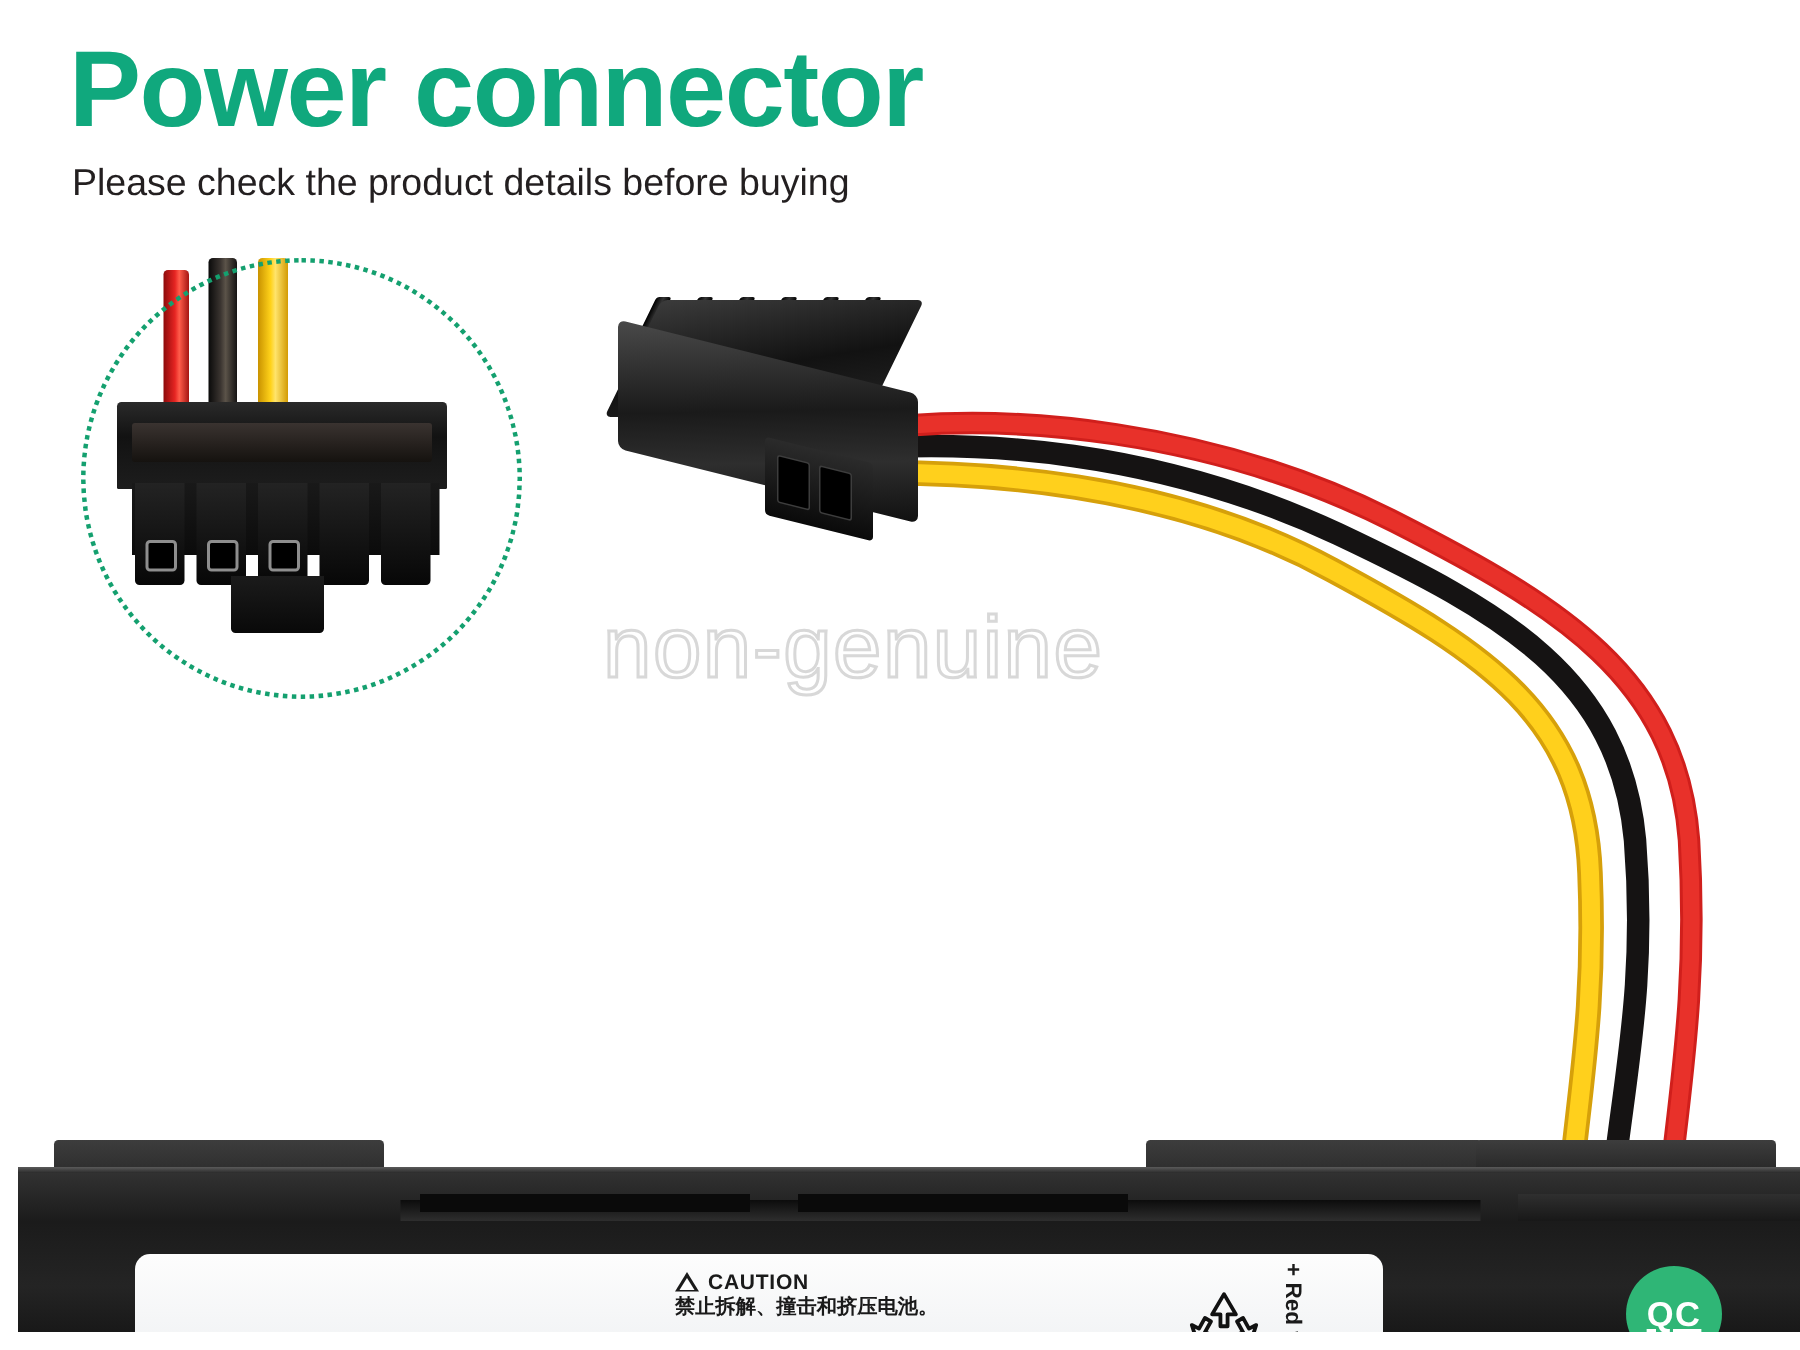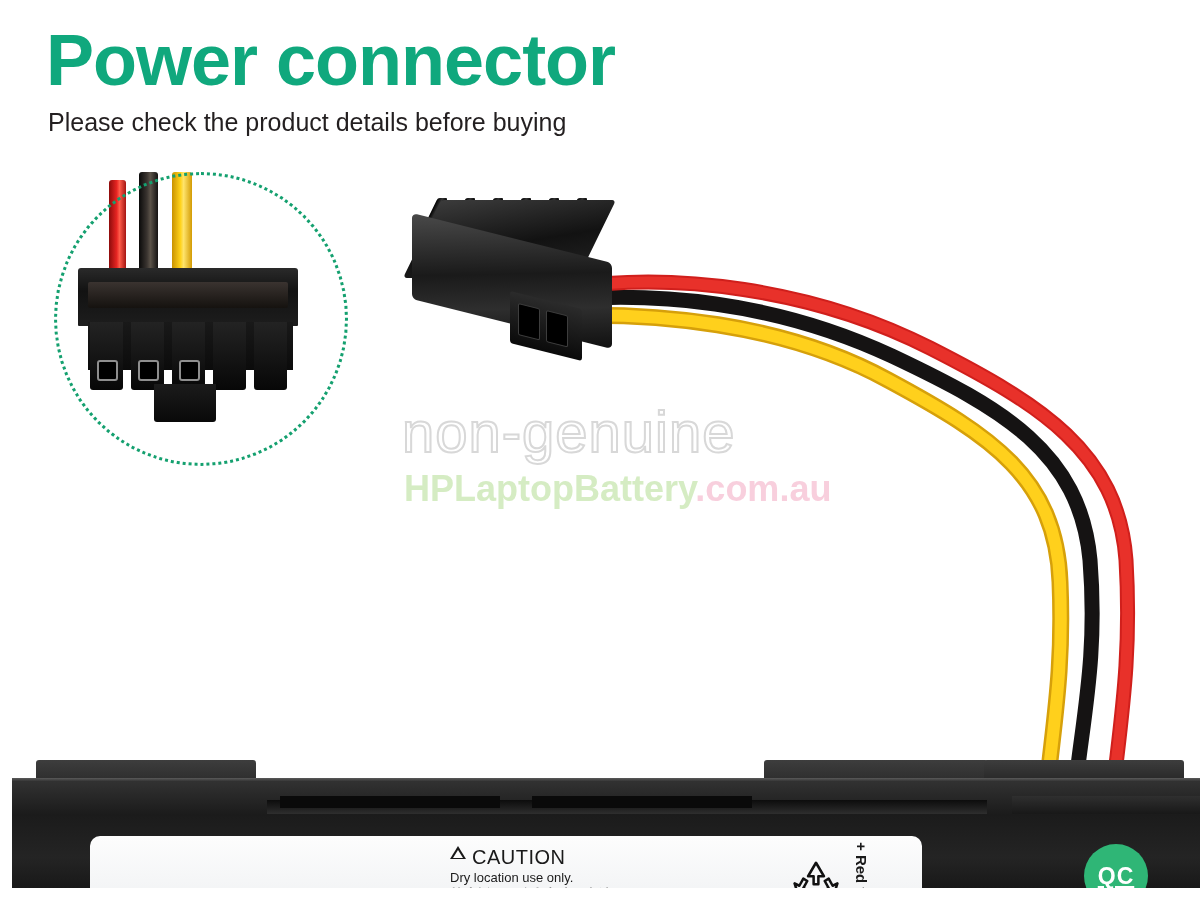--- a/index.html
+++ b/index.html
@@ -125,21 +125,21 @@
     background:linear-gradient(180deg,#fdfdfd,#eef0f2);
     border-radius:10px 10px 0 0;
     overflow:hidden;
   }
   .lbl-col1{position:absolute;left:20px;top:10px;width:340px;}
   .lbl-col1 div{font-size:13.5px;color:#1a1a1a;line-height:18px;white-space:nowrap;}
   .lbl-col1 .cn{font-size:14px;font-weight:bold;}
   .lbl-col1 .row{display:flex;}
   .lbl-col1 .row .a{width:180px;}
   .lbl-col2{position:absolute;left:360px;top:10px;width:290px;}
-  .caution-hd{display:flex;align-items:flex-start;gap:6px;font-size:20px;color:#1a1a1a;letter-spacing:.5px;}
+  .caution-hd{display:flex;align-items:center;gap:6px;font-size:14px;color:#1a1a1a;letter-spacing:.5px;font-weight:bold;}
   .tri{width:0;height:0;border-left:8px solid transparent;border-right:8px solid transparent;border-bottom:13px solid #1a1a1a;position:relative;}
   .tri:after{content:"";position:absolute;left:-5px;top:4px;width:0;height:0;border-left:5px solid transparent;border-right:5px solid transparent;border-bottom:8px solid #fdfdfd;}
   .lbl-col2 .ln{font-size:13px;color:#1a1a1a;line-height:17px;white-space:nowrap;}
   .lbl-col2 .cn{font-weight:bold;font-size:13.5px;}
   .recycle{position:absolute;left:700px;top:22px;width:52px;height:46px;}
   .polarity{
     position:absolute;left:780px;top:6px;
     font-size:15px;font-weight:bold;color:#1a1a1a;
     transform:rotate(90deg);transform-origin:left top;white-space:nowrap;
   }
@@ -200,40 +200,38 @@
     </div>
     <div class="conn-back"></div>
     <div class="conn-body"></div>
     <div class="conn-front">
       <span class="slot" style="left:8px;"></span>
       <span class="slot" style="left:36px;"></span>
     </div>
   </div>
 
   <div class="wm-outline">non-genuine</div>
-  <div class="wm-site"><span class="g">HPLaptopBattery</span><span class="p">.com.au</span></div>
 
   <div class="battery">
     <div class="tab" style="left:24px;width:220px;"></div>
     <div class="tab" style="left:752px;width:224px;"></div>
     <div class="tab" style="left:972px;width:200px;height:30px;"></div>
     <div class="bat-body">
       <div class="groove"></div>
       <div class="notch" style="left:268px;"></div>
       <div class="notch" style="left:520px;"></div>
       <div class="step"></div>
 
       <div class="bat-label">
 
         <div class="lbl-col2">
           <div class="caution-hd">
             <span class="tri"></span>
             <span>CAUTION</span>
           </div>
-          <div class="ln">Dry location use only.</div>
           <div class="ln cn">禁止拆解、撞击和挤压电池。</div>
         </div>
 
         <svg class="recycle" viewBox="0 0 64 58">
           <g fill="none" stroke="#111" stroke-width="3.2" stroke-linejoin="round">
             <path d="M32 6 L42 23 L35 23 L35 33 L29 33 L29 23 L22 23 Z"></path>
             <path d="M10 48 L5 32 L11 35 L16 26 L21 29 L16 38 L23 41 Z"></path>
             <path d="M54 48 L59 32 L53 35 L48 26 L43 29 L48 38 L41 41 Z"></path>
             <path d="M14 50 H50" stroke-width="3.2"></path>
           </g>

